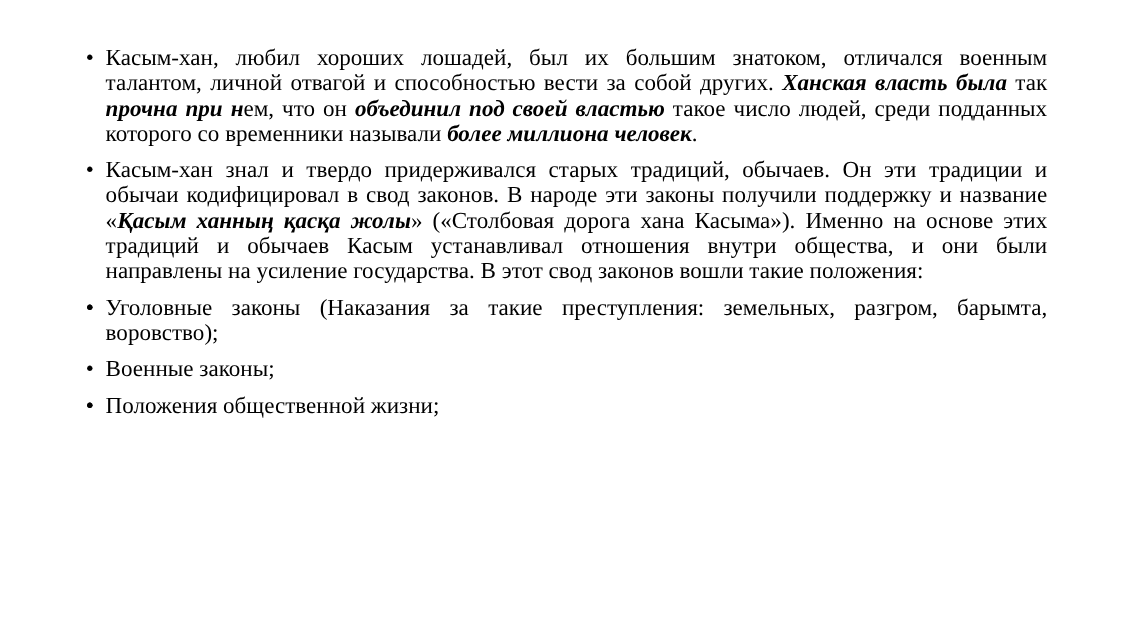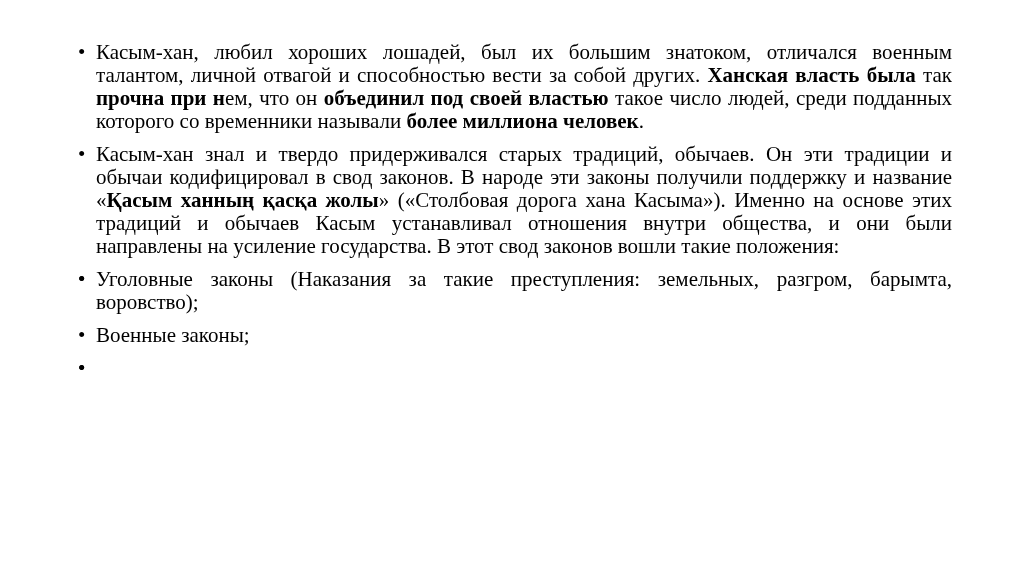--- a/index.html
+++ b/index.html
@@ -27,28 +27,28 @@
     font-size: 21px;
     line-height: 23px;
     text-align: justify;
     margin-bottom: 10px;
   }
   ul.bullets li .marker {
     position: absolute;
     left: 0;
     top: 0;
   }
-  .b { font-weight: bold; }
+  .b { font-weight: bold; font-style: italic; }
 </style>
 </head>
 <body>
 
 <div class="slide">
   <ul class="bullets">
       <li><span class="marker">•</span><span><span>Касым-хан, любил хороших лошадей, был их большим знатоком, отличался военным талантом, личной отвагой и способностью вести за собой других. </span><span class="b">Ханская власть была</span><span> так </span><span class="b">прочна при н</span><span>ем, что он </span><span class="b">объединил под своей властью</span><span> такое число людей, среди подданных которого со временники называли </span><span class="b">более миллиона человек</span><span>.</span></span></li>
       <li><span class="marker">•</span><span><span>Касым-хан знал и твердо придерживался старых традиций, обычаев. Он эти традиции и обычаи кодифицировал в свод законов. В народе эти законы получили поддержку и название «</span><span class="b">Қасым ханның қасқа жолы</span><span>» («Столбовая дорога хана Касыма»). Именно на основе этих традиций и обычаев Касым устанавливал отношения внутри общества, и они были направлены на усиление государства. В этот свод законов вошли такие положения:</span></span></li>
       <li><span class="marker">•</span></li>
       <li><span class="marker">•</span><span><span>Уголовные законы (Наказания за такие преступления: земельных, разгром, барымта, воровство);</span></span></li>
       <li><span class="marker">•</span><span><span>Военные законы;</span></span></li>
       <li><span class="marker">•</span></li>
-      <li><span class="marker">•</span></li>
+      <li><span class="marker">•</span><span><span>Положения общественной жизни;</span></span></li>
     </ul>
 </div>
 
 </body></html>

